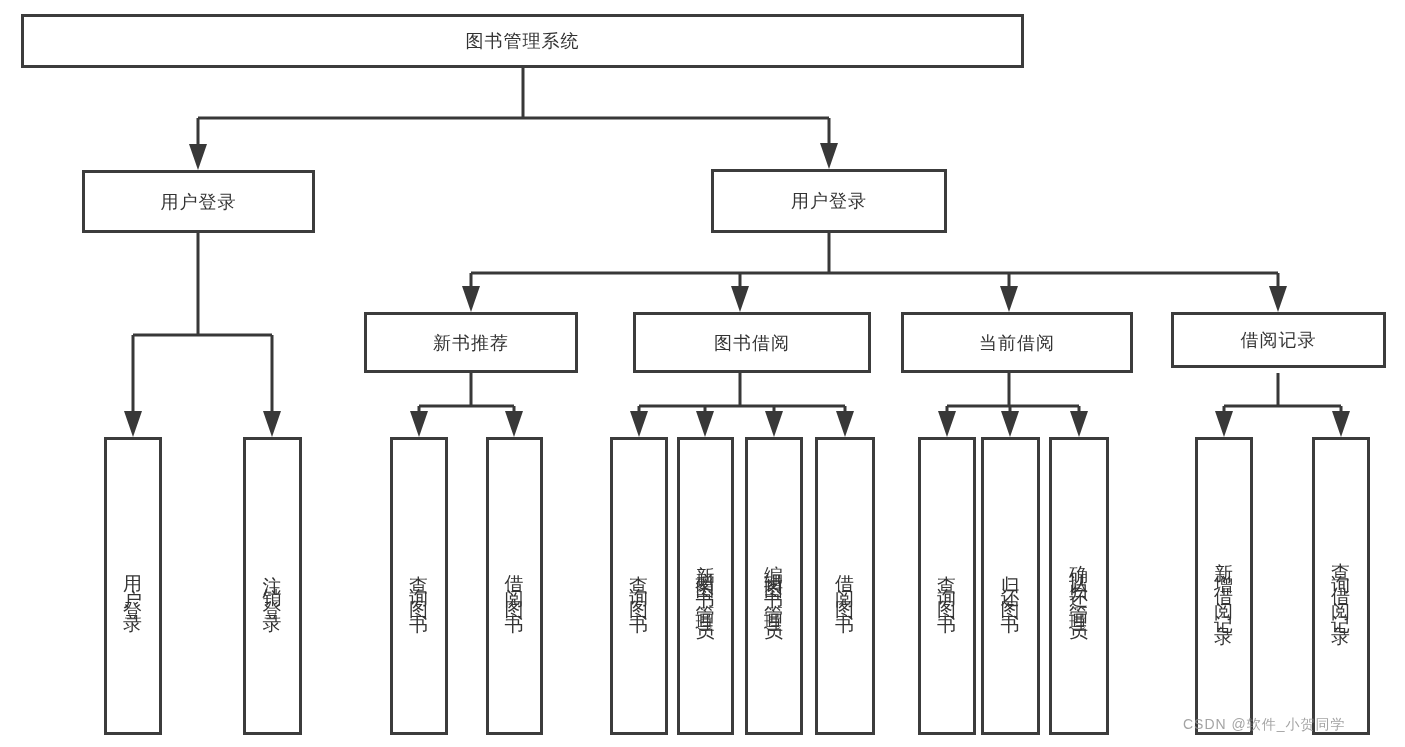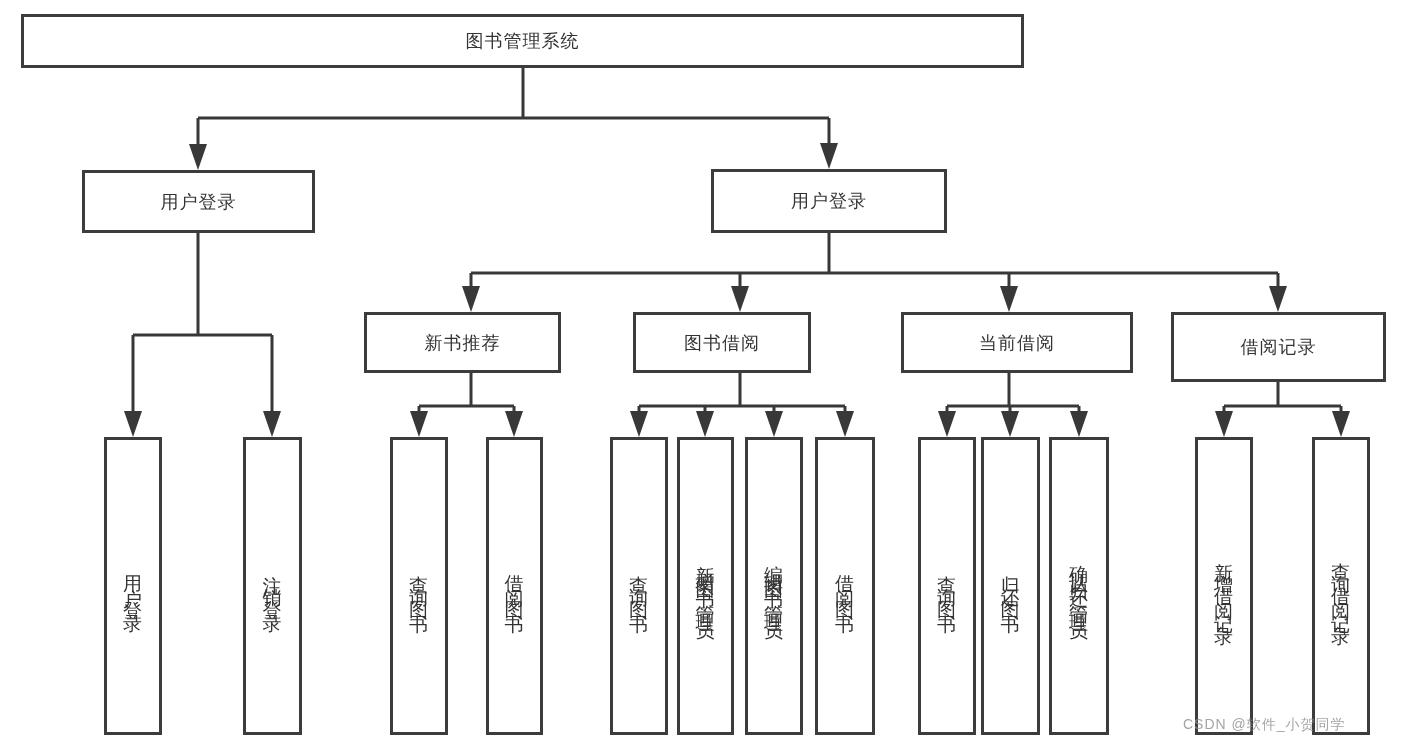--- a/index.html
+++ b/index.html
@@ -101,30 +101,30 @@
     <span class="label">图书管理系统</span>
   </div>
 
   <div class="box h" style="left:82px; top:170px; width:233px; height:63px;">
     <span class="label">用户登录</span>
   </div>
   <div class="box h" style="left:711px; top:169px; width:236px; height:64px;">
     <span class="label">用户登录</span>
   </div>
 
-  <div class="box h" style="left:364px; top:312px; width:197px; height:61px;">
+  <div class="box h" style="left:364px; top:312px; width:214px; height:61px;">
     <span class="label">新书推荐</span>
   </div>
-  <div class="box h" style="left:633px; top:312px; width:178px; height:61px;">
+  <div class="box h" style="left:633px; top:312px; width:238px; height:61px;">
     <span class="label">图书借阅</span>
   </div>
   <div class="box h" style="left:901px; top:312px; width:232px; height:61px;">
     <span class="label">当前借阅</span>
   </div>
-  <div class="box h" style="left:1171px; top:312px; width:215px; height:70px;">
+  <div class="box h" style="left:1171px; top:312px; width:215px; height:56px;">
     <span class="label">借阅记录</span>
   </div>
 
   <div class="box v" style="left:104px; top:437px; width:58px; height:298px;">
     <span class="label">用户登录</span>
   </div>
   <div class="box v" style="left:243px; top:437px; width:59px; height:298px;">
     <span class="label">注销登录</span>
   </div>
 

